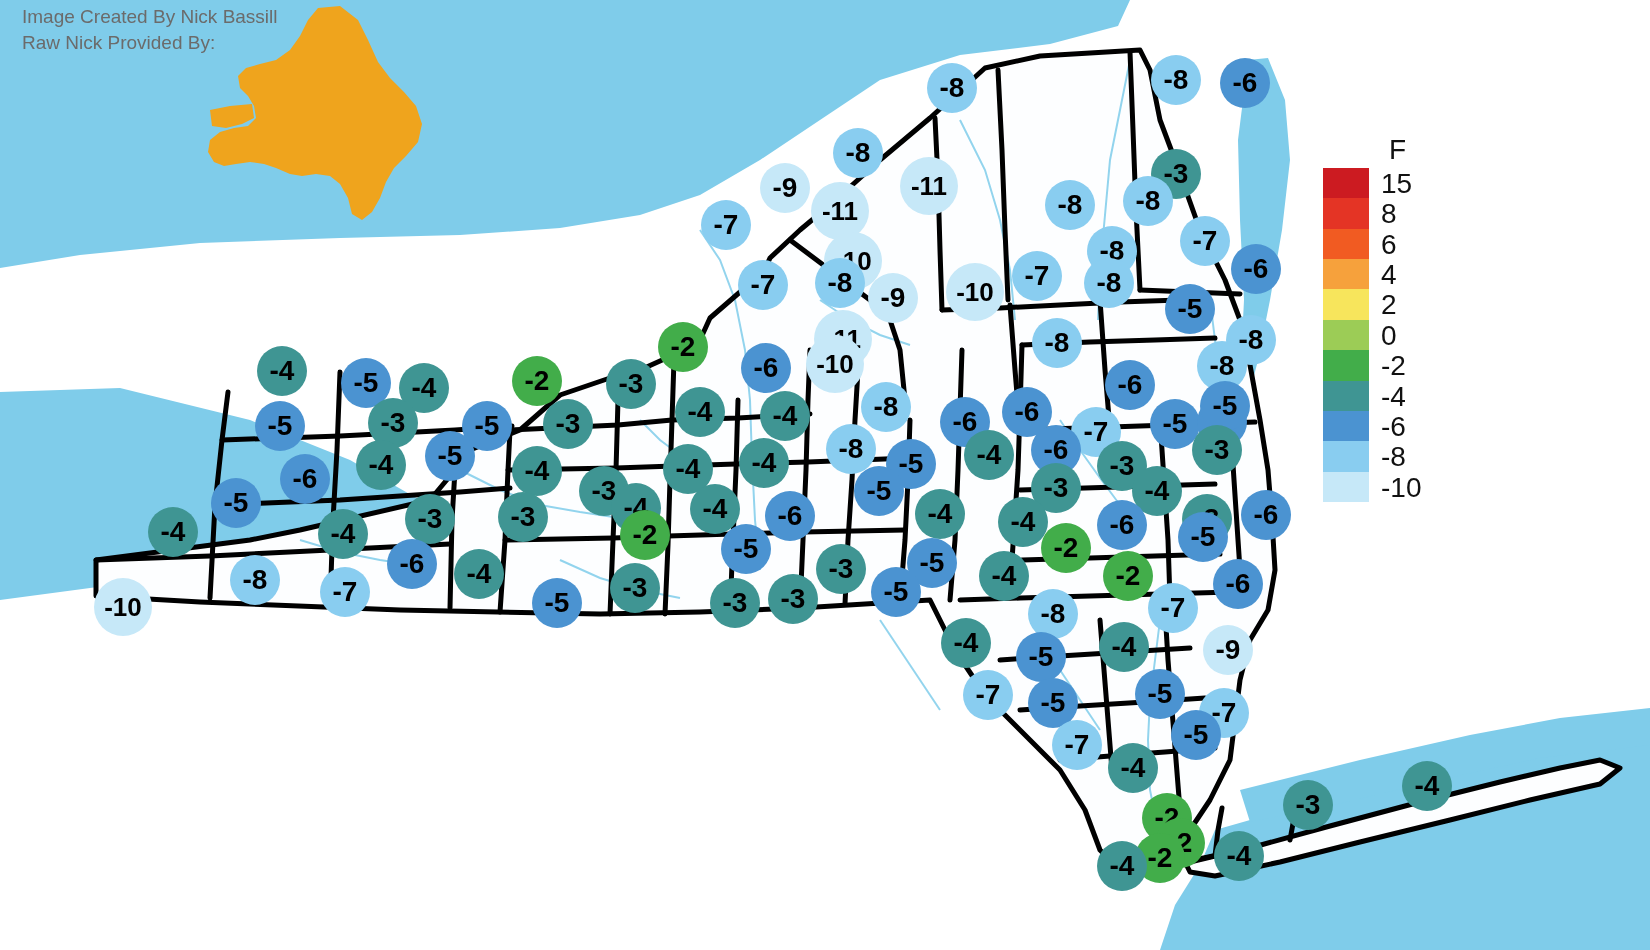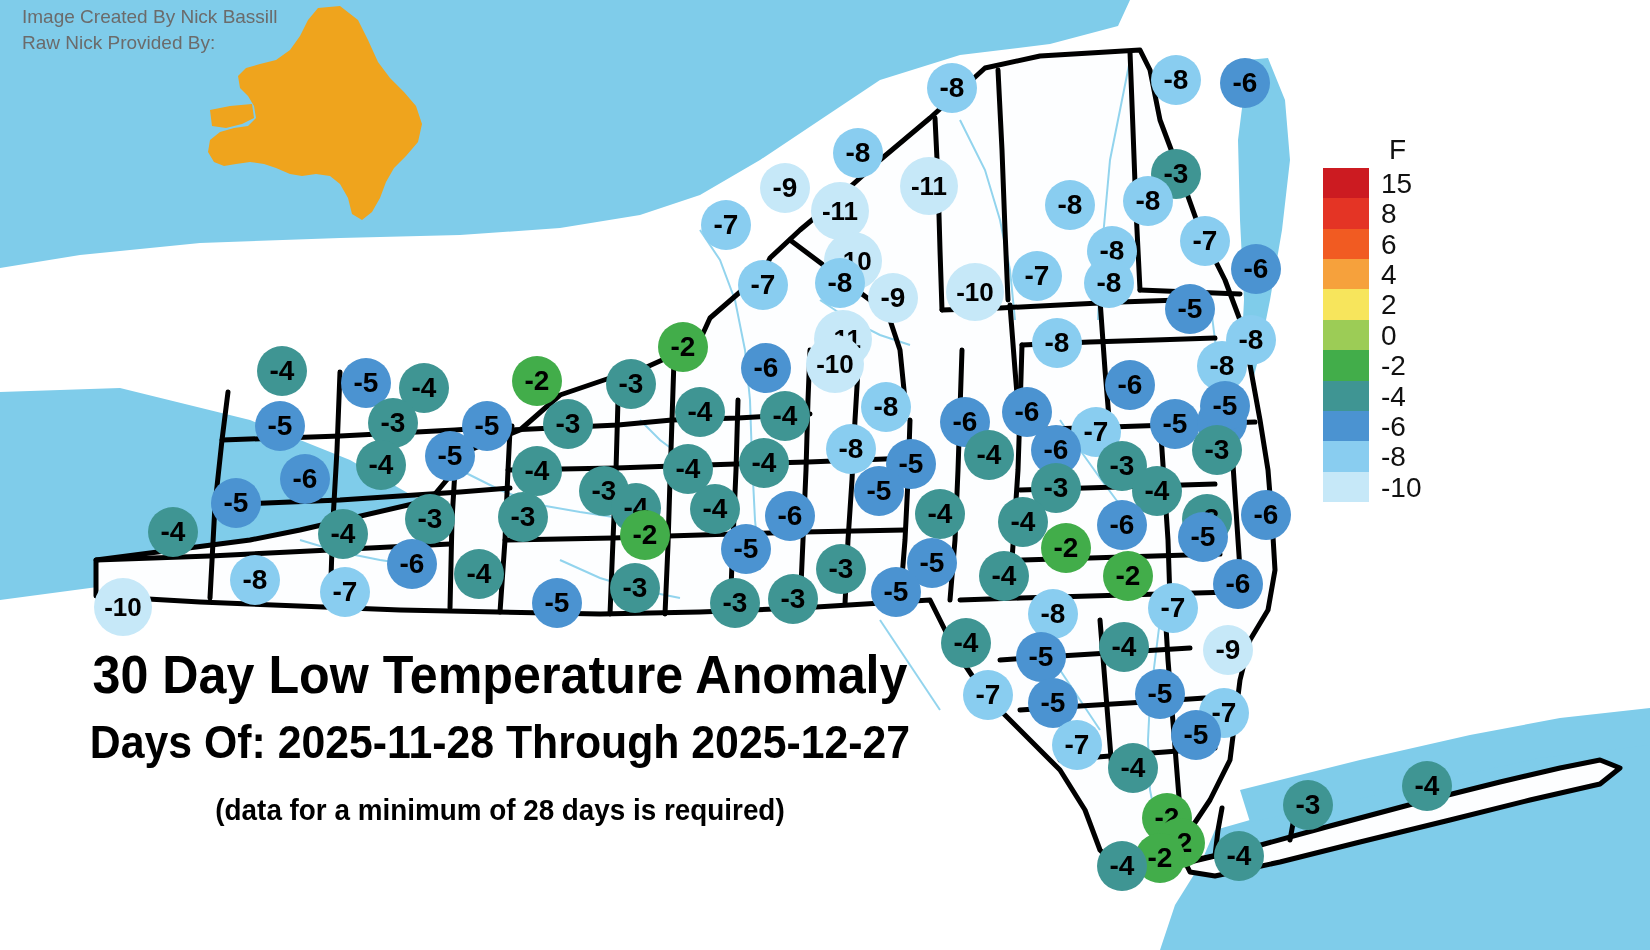--- a/index.html
+++ b/index.html
@@ -365,19 +365,14 @@
       <div class="cb-tick" style="top: 125.091px;">4</div>
       <div class="cb-tick" style="top: 155.455px;">2</div>
       <div class="cb-tick" style="top: 185.818px;">0</div>
       <div class="cb-tick" style="top: 216.182px;">-2</div>
       <div class="cb-tick" style="top: 246.545px;">-4</div>
       <div class="cb-tick" style="top: 276.909px;">-6</div>
       <div class="cb-tick" style="top: 307.273px;">-8</div>
       <div class="cb-tick" style="top: 337.636px;">-10</div>
     </div>
 
-  <div id="titleblock">
-    <div class="ttl-main">30 Day Low Temperature Anomaly</div>
-    <div class="ttl-sub">Days Of: 2025-11-28 Through 2025-12-27</div>
-    <div class="ttl-note">(data for a minimum of 28 days is required)</div>
-  </div>
 
 </div>
 
 </body></html>

